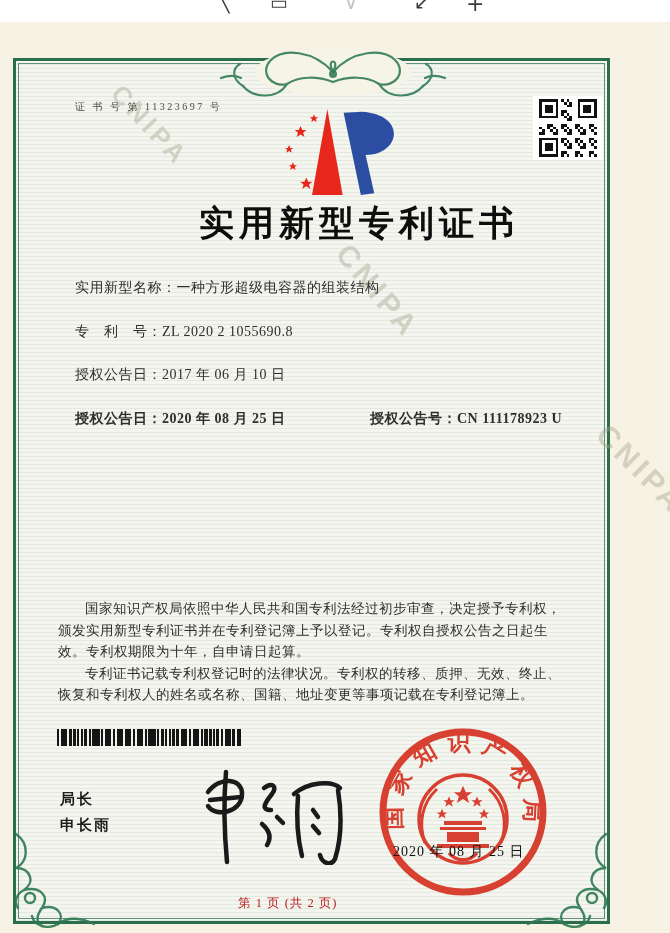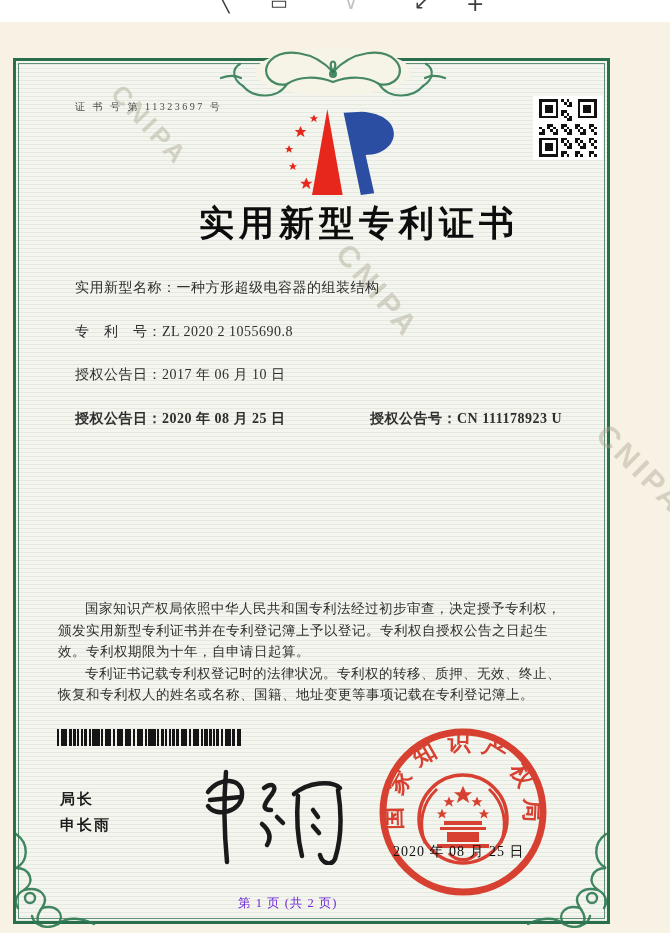--- a/index.html
+++ b/index.html
@@ -29,21 +29,21 @@
   .grant2{position:absolute;left:295px;top:0;white-space:nowrap;}
   .paras{left:58px;top:536px;width:508px;font-size:13.5px;line-height:21.5px;color:#2f2f2f;z-index:2;margin-top:40px;}
   .paras p{margin:0;text-indent:2em;letter-spacing:.5px;}
   .barcode{left:57px;top:707px;width:184px;height:17px;z-index:2;background:
     repeating-linear-gradient(90deg,#151515 0 2px,rgba(0,0,0,0) 2px 4px),
     repeating-linear-gradient(90deg,#151515 0 1px,rgba(0,0,0,0) 1px 7px),
     repeating-linear-gradient(90deg,rgba(0,0,0,0) 0 5px,#151515 5px 8px,rgba(0,0,0,0) 8px 11px);}
   .officer{left:60px;z-index:2;font-family:"Liberation Sans","DejaVu Sans",sans-serif;
     font-weight:600;font-size:15px;color:#1d1d1d;letter-spacing:2px;text-align:right;}
   .seal-date{left:393px;top:821px;font-size:14px;letter-spacing:1px;color:#111;z-index:4;white-space:nowrap;}
-  .page-info{left:238px;top:873px;font-size:12.5px;letter-spacing:1px;color:#6d28d9;z-index:2;}
+  .page-info{left:238px;top:873px;font-size:12.5px;letter-spacing:1px;color:#b91c1c;z-index:2;}
   svg{display:block;}
 </style>
 </head>
 <body>
 
 <div class="toolbar">
   <span class="tico" style="left:218px">╲</span>
   <span class="tico" style="left:270px">▭</span>
   <span class="tico dim" style="left:344px">∨</span>
   <span class="tico" style="left:414px">↙</span>

